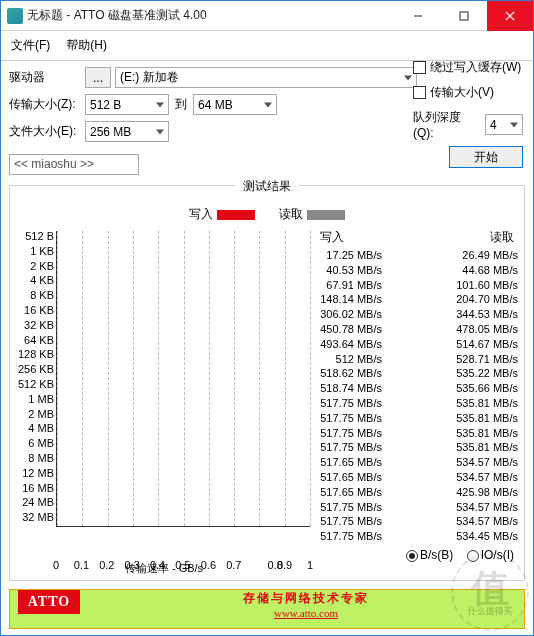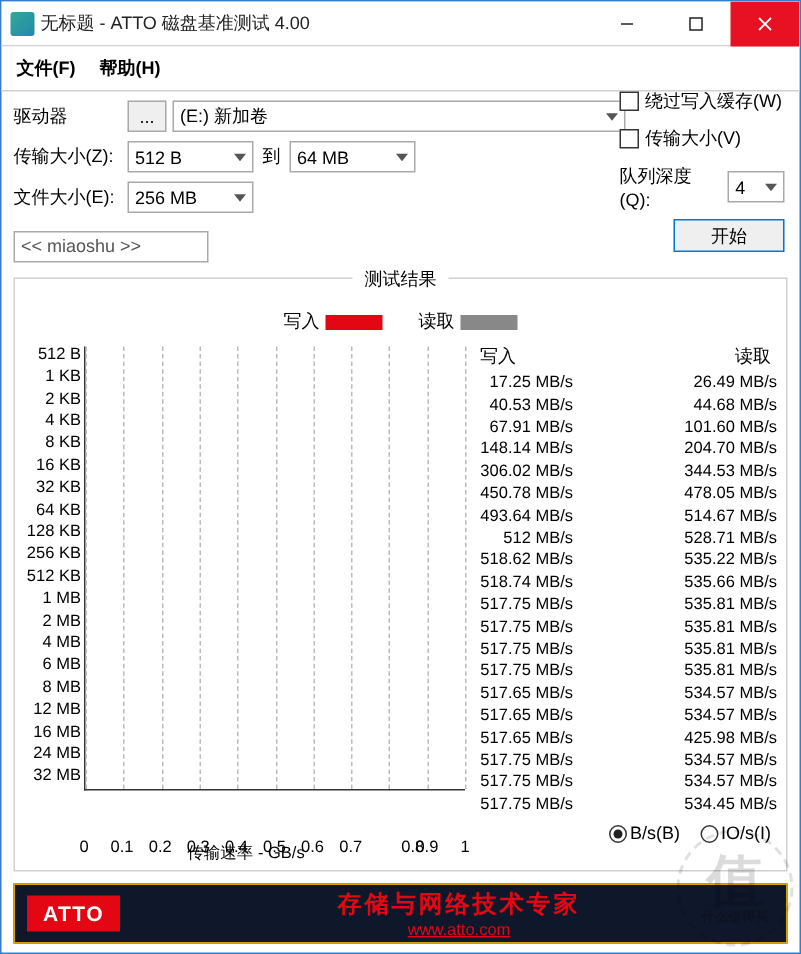--- a/index.html
+++ b/index.html
@@ -10,21 +10,21 @@
   .titlebar .left { display: flex; align-items: center; gap: 4px; padding-left: 6px; }
   .titlebar .icon { width: 16px; height: 16px; background: linear-gradient(135deg,#3a9 0%,#28a 100%); border-radius: 2px; }
   .titlebar .title { color: #222; }
   .titlebar .btns { display: flex; }
   .titlebar .btn { width: 46px; height: 30px; display: flex; align-items: center; justify-content: center; color: #222; font-size: 13px; }
   .titlebar .btn.close { background: #e81123; color: #fff; }
   .titlebar .btn.min svg, .titlebar .btn.max svg { stroke: #222; }
 
   
   .menubar { display: flex; gap: 8px; padding: 4px 6px; border-bottom: 1px solid #d0d0d0; background: #fff; }
-  .menu-item { padding: 2px 4px; font-weight: bold; }
+  .menu-item { padding: 2px 4px; }
 
   
   .content { padding: 6px 8px 0 8px; }
 
   .form-row { display: flex; align-items: center; margin-bottom: 6px; }
   .lbl { width: 76px; }
   .sel, .dropdown { height: 21px; border: 1px solid #a9a9a9; background: #fff; padding: 1px 18px 1px 4px; position: relative; font-size: 12px; display: inline-flex; align-items: center; }
   .arrow { position: absolute; right: 4px; top: 50%; transform: translateY(-50%); width: 0; height: 0; border-left: 4px solid transparent; border-right: 4px solid transparent; border-top: 5px solid #555; }
   .dots-btn { width: 26px; height: 21px; border: 1px solid #a9a9a9; background: #efefef; display: inline-flex; align-items: center; justify-content: center; margin-right: 4px; }
 
@@ -71,24 +71,24 @@
   .data-hdr { display: flex; justify-content: space-between; font-size: 12px; padding: 0 4px 2px 4px; }
   .data-rows { font-size: 11px; line-height: 14.8px; }
   .data-row { display: flex; justify-content: space-between; }
   .data-row span { width: 66px; text-align: right; white-space: nowrap; }
 
   .radio-row { text-align: right; padding: 4px 4px 2px 0; font-size: 12px; }
   .radio { width: 12px; height: 12px; border: 1px solid #333; border-radius: 50%; display: inline-block; vertical-align: middle; margin-right: 2px; position: relative; }
   .radio.on::after { content: ""; position: absolute; inset: 2px; background: #222; border-radius: 50%; }
 
   
-  .footer { position: absolute; left: 8px; right: 8px; bottom: 6px; border: 1px solid #d9a300; background: #0f172a; height: 40px; display: flex; align-items: center; }
+  .footer { position: absolute; left: 8px; right: 8px; bottom: 6px; border: 1px solid #d9a300; background: #bef264; height: 40px; display: flex; align-items: flex-start; font-family: Liberation Serif, serif; }
   .atto-logo { width: 62px; height: 24px; background: #e30613; color: #fff; font-weight: bold; font-size: 14px; display: flex; align-items: center; justify-content: center; margin: 0 8px; letter-spacing: 1px; }
   .footer .txt { flex: 1; text-align: center; }
-  .footer .brand { color: #e30613; font-size: 16px; font-weight: bold; letter-spacing: 2px; }
+  .footer .brand { color: #e30613; font-size: 12px; font-weight: bold; letter-spacing: 2px; }
   .footer .url { color: #e30613; font-size: 11px; text-decoration: underline; }
 
   
   .watermark { position: absolute; right: 4px; bottom: 4px; width: 78px; height: 78px; border-radius: 50%; display: flex; align-items: center; justify-content: center; font-size: 38px; font-weight: bold; color: rgba(0,0,0,0.14); border: 2px dashed rgba(0,0,0,0.12); flex-direction: column; line-height: 1; pointer-events: none; }
   .watermark .sm { font-size: 9px; color: rgba(0,0,0,0.2); }
 </style>
 </head>
 <body>
 
 <div class="titlebar">

